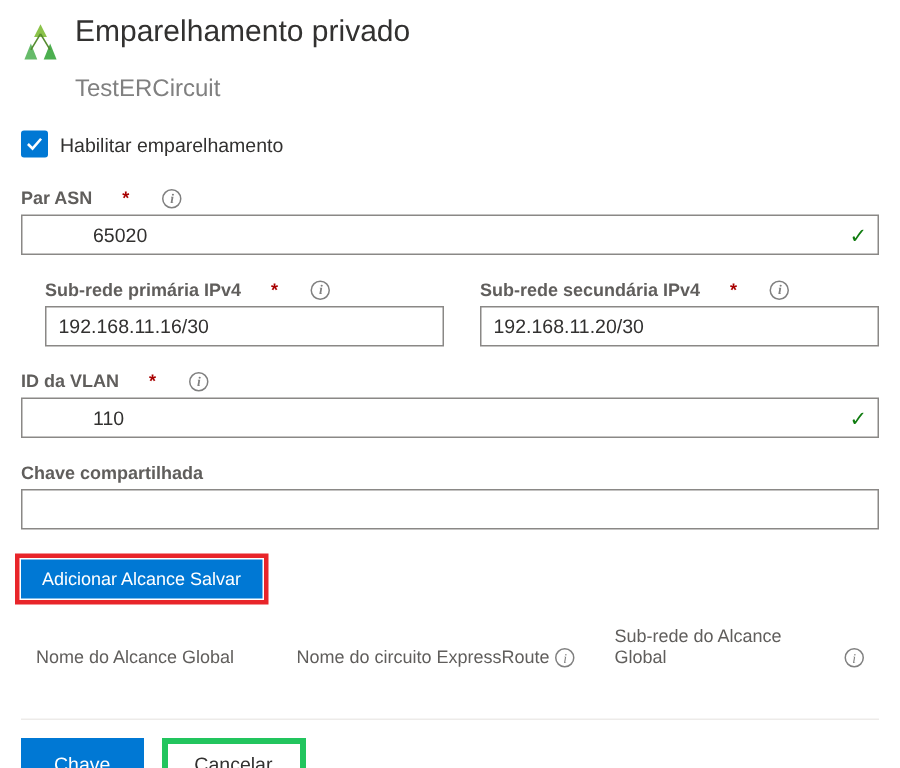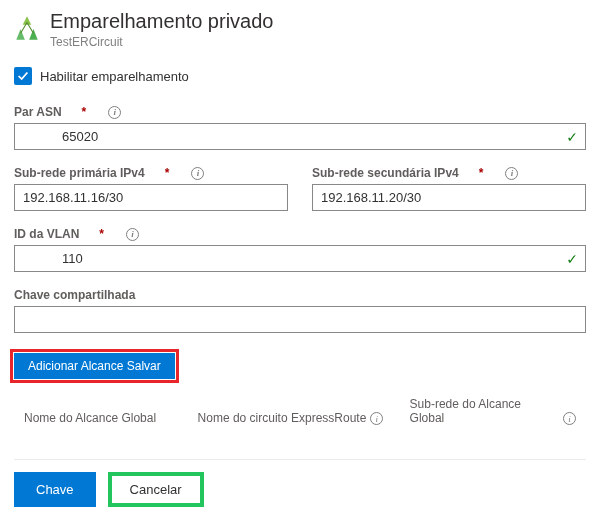--- a/index.html
+++ b/index.html
@@ -7,21 +7,21 @@
       font-family: 'Segoe UI', Arial, sans-serif;
       background: #ffffff;
       color: #323130;
       font-size: 13px;
       width: 600px;
       padding: 10px 14px;
     }
     .header { display: flex; align-items: flex-start; gap: 10px; margin-bottom: 18px; }
     .header-icon { width: 26px; height: 30px; flex-shrink: 0; margin-top: 4px; }
     .header-text h1 { font-size: 20px; font-weight: 400; color: #323130; }
-    .header-text .sub { font-size: 12px; color: #808080; margin-top: 2px; }
+    .header-text .sub { font-size: 16px; color: #808080; margin-top: 18px; }
     .checkbox-row { display: flex; align-items: center; gap: 8px; margin-bottom: 20px; }
     .checkbox {
       width: 18px; height: 18px; background: #0078d4; display: flex;
       align-items: center; justify-content: center; cursor: pointer;
       border-radius: 2px;
     }
     .checkbox svg { width: 14px; height: 14px; }
     .checkbox-label { font-size: 13px; color: #323130; }
     .field { margin-bottom: 16px; }
     .field-label { font-size: 12px; color: #605e5c; margin-bottom: 4px; display: flex; align-items: center; gap: 20px; font-weight: bold; }
@@ -35,21 +35,21 @@
     .input-wrap { position: relative; }
     .text-input {
       width: 100%; padding: 5px 8px; font-size: 13px;
       border: 1px solid #8a8886; background: #ffffff; color: #323130;
       outline: none;
     }
     .valid-check {
       position: absolute; right: 8px; top: 50%; transform: translateY(-50%);
       color: #107c10; font-size: 14px;
     }
-    .row2 { display: flex; gap: 24px; margin-bottom: 16px; }
+    .row2 { display: flex; gap: 24px; margin-bottom: 16px; margin-left: 16px; }
     .row2 .field { flex: 1; margin-bottom: 0; }
     .full-width .text-input { width: 100%; padding-left: 47px; }
     .add-btn {
       background: #0078d4; color: #ffffff; border: none;
       padding: 6px 14px; font-size: 12px; cursor: pointer;
       outline: 3px solid #e8252a; outline-offset: 1px;
       margin-top: 4px; margin-bottom: 12px;
     }
     .table-head { display: flex; gap: 20px; font-size: 12px; color: #605e5c; padding: 6px 10px; }
     .th { display: flex; align-items: flex-end; gap: 4px; }

